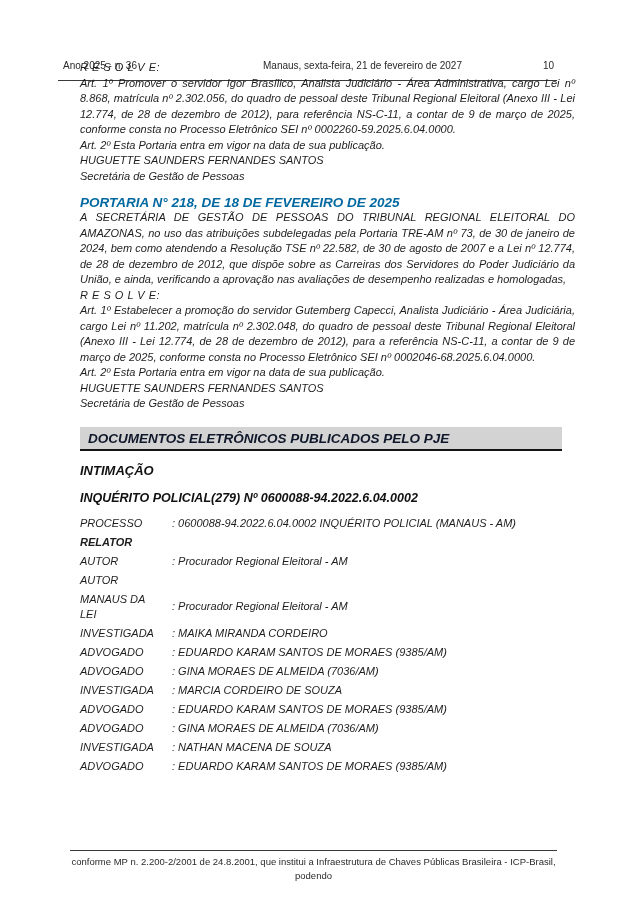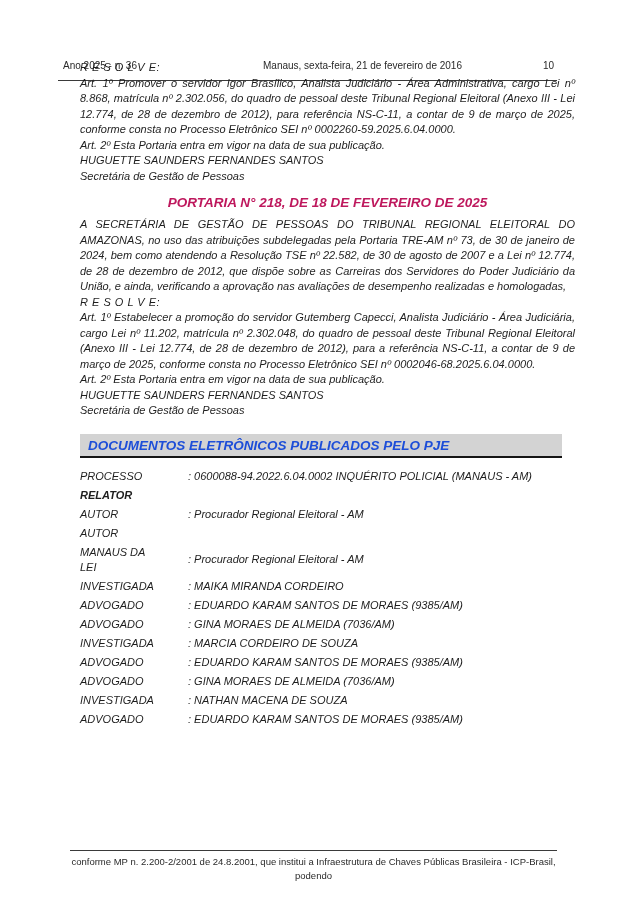--- a/index.html
+++ b/index.html
@@ -42,32 +42,30 @@
   .body-par {
     font-size: 11px;
     line-height: 15.5px;
     text-align: justify;
     color: #1e1e1e;
   }
   .resolve { letter-spacing: 0.5px; }
   .portaria-title {
     font-size: 13.5px;
     font-weight: bold;
-    color: #be185d;
+    color: #0369a1;
     margin-top: 11px;
-    margin-bottom: 7px;
-    text-align: center;
   }
   .pje-banner {
     margin-top: 15px;
     background: #d3d3d3;
     border-bottom: 2.5px solid #141414;
     font-size: 13.5px;
     font-weight: bold;
-    color: #1d4ed8;
+    color: #0f172a;
     padding: 4px 8px 3px 8px;
     width: 482px;
   }
   .sub-heading {
     font-size: 13px;
     font-weight: bold;
     color: #111;
     margin-top: 12px;
   }
   .case-heading {
@@ -78,22 +76,22 @@
   }
   
   .party-table { margin-top: 9px; width: 495px; }
   .party-row {
     display: flex;
     align-items: center;
     padding: 2px 0;
     font-size: 11px;
     line-height: 15px;
   }
-  .party-label { width: 70px; flex: 0 0 70px; margin-right: 13px; }
-  .party-value { flex: 1; margin-left: 25px; }
+  .party-label { width: 70px; flex: 0 0 70px; margin-right: 22px; }
+  .party-value { flex: 1; }
   .party-row.bold .party-label,
   .party-row.bold .party-value { font-weight: bold; }
   
   .ftr {
     position: absolute;
     left: 70px;
     top: 850px;
     width: 487px;
     border-top: 1.4px solid #3a3a3a;
     padding-top: 4px;
@@ -103,41 +101,43 @@
     color: #2a2a2a;
   }
 </style>
 </head>
 <body>
 
 <div class="page">
 
   <div class="hdr">
     <span class="edition">Ano 2025 - n. 36</span>
-    <span class="pubdate">Manaus, sexta-feira, 21 de fevereiro de 2016</span>
+    <span class="pubdate">Manaus, sexta-feira, 21 de fevereiro de 2027</span>
     <span class="pageno">10</span>
   </div>
 
   <div class="content">
 
     <p class="body-par resolve">R E S O L V E:</p>
     <p class="body-par">Art. 1º Promover o servidor Igor Brasílico, Analista Judiciário - Área Administrativa, cargo Lei nº 8.868, matrícula nº 2.302.056, do quadro de pessoal deste Tribunal Regional Eleitoral (Anexo III - Lei 12.774, de 28 de dezembro de 2012), para referência NS-C-11, a contar de 9 de março de 2025, conforme consta no Processo Eletrônico SEI nº 0002260-59.2025.6.04.0000.</p>
     <p class="body-par">Art. 2º Esta Portaria entra em vigor na data de sua publicação.</p>
     <p class="body-par">HUGUETTE SAUNDERS FERNANDES SANTOS</p>
     <p class="body-par">Secretária de Gestão de Pessoas</p>
 
     <h2 class="portaria-title">PORTARIA N° 218, DE 18 DE FEVEREIRO DE 2025</h2>
     <p class="body-par">A SECRETÁRIA DE GESTÃO DE PESSOAS DO TRIBUNAL REGIONAL ELEITORAL DO AMAZONAS, no uso das atribuições subdelegadas pela Portaria TRE-AM nº 73, de 30 de janeiro de 2024, bem como atendendo a Resolução TSE nº 22.582, de 30 de agosto de 2007 e a Lei nº 12.774, de 28 de dezembro de 2012, que dispõe sobre as Carreiras dos Servidores do Poder Judiciário da União, e ainda, verificando a aprovação nas avaliações de desempenho realizadas e homologadas,</p>
     <p class="body-par resolve">R E S O L V E:</p>
     <p class="body-par">Art. 1º Estabelecer a promoção do servidor Gutemberg Capecci, Analista Judiciário - Área Judiciária, cargo Lei nº 11.202, matrícula nº 2.302.048, do quadro de pessoal deste Tribunal Regional Eleitoral (Anexo III - Lei 12.774, de 28 de dezembro de 2012), para a referência NS-C-11, a contar de 9 de março de 2025, conforme consta no Processo Eletrônico SEI nº 0002046-68.2025.6.04.0000.</p>
     <p class="body-par">Art. 2º Esta Portaria entra em vigor na data de sua publicação.</p>
     <p class="body-par">HUGUETTE SAUNDERS FERNANDES SANTOS</p>
     <p class="body-par">Secretária de Gestão de Pessoas</p>
 
     <div class="pje-banner">DOCUMENTOS ELETRÔNICOS PUBLICADOS PELO PJE</div>
+    <h3 class="sub-heading">INTIMAÇÃO</h3>
+    <h4 class="case-heading">INQUÉRITO POLICIAL(279) Nº 0600088-94.2022.6.04.0002</h4>
 
     <div class="party-table">
   <div class="party-row">
     <span class="party-label">PROCESSO</span>
     <span class="party-value">: 0600088-94.2022.6.04.0002 INQUÉRITO POLICIAL (MANAUS - AM)</span>
   </div>
 
   <div class="party-row bold">
     <span class="party-label">RELATOR</span>
   </div>

